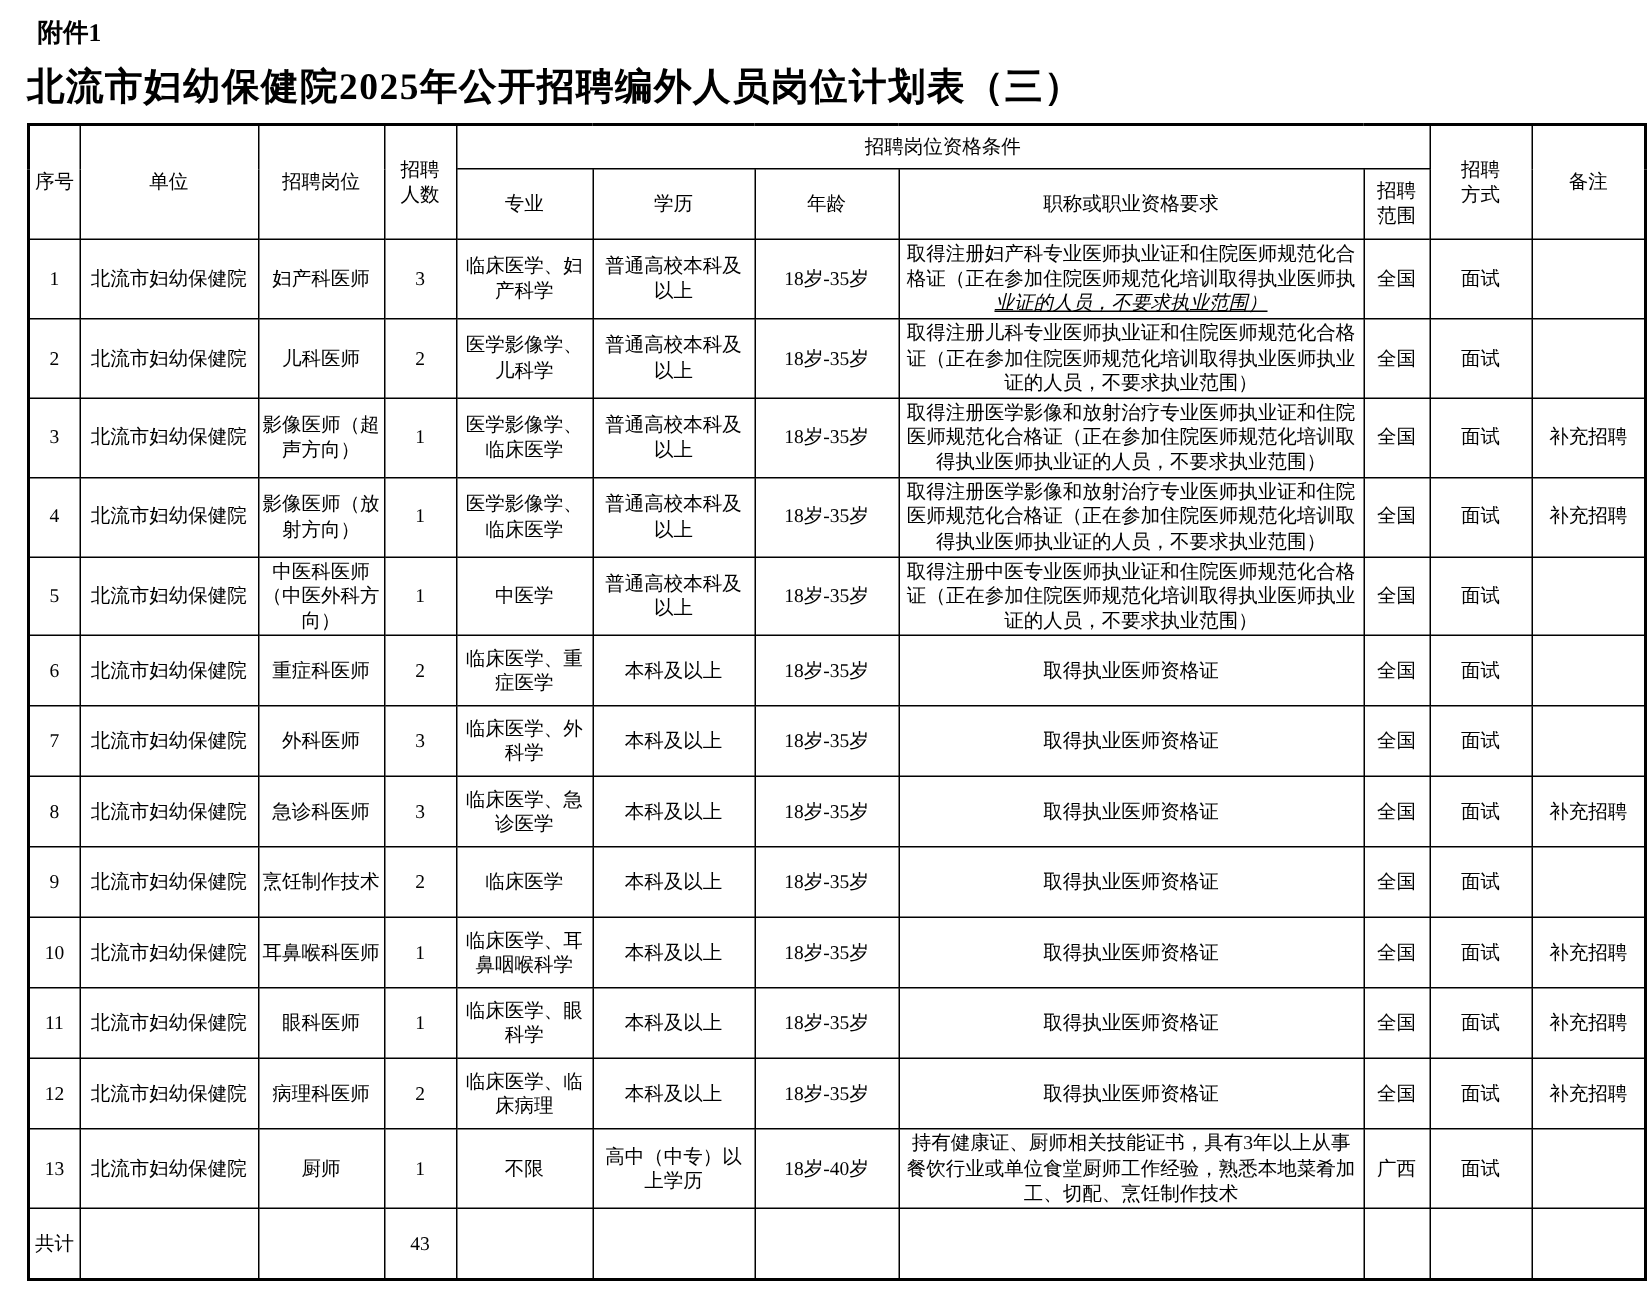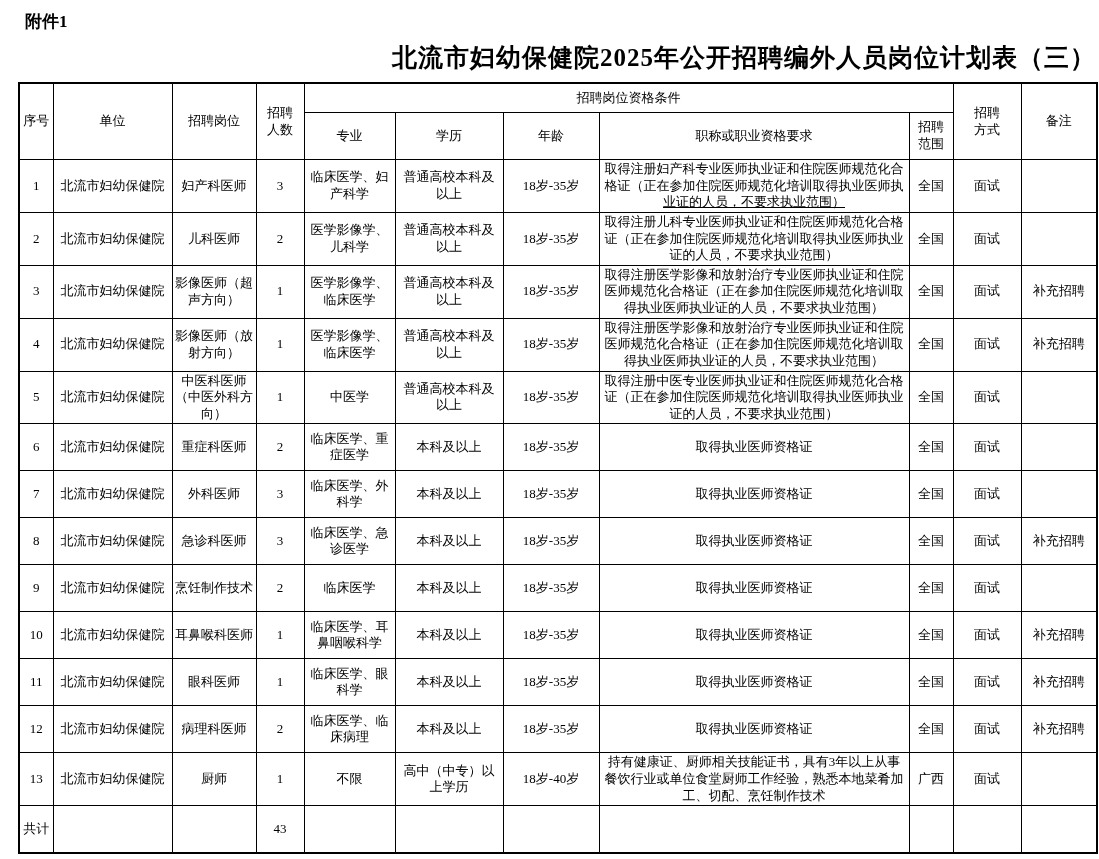--- a/index.html
+++ b/index.html
@@ -16,21 +16,21 @@
     box-sizing: border-box;
     padding: 8px 3px 14px 18px;
   }
   .attachment-label {
     font-weight: bold;
     font-size: 17px;
     margin: 2px 0 8px 7px;
   }
   .doc-title {
     width: 1078px;
-    text-align: right;
+    text-align: left;
     font-weight: bold;
     font-size: 25px;
     margin: 0 0 8px 0;
     letter-spacing: 1px;
     white-space: nowrap;
   }
   table.job-table {
     border-collapse: collapse;
     table-layout: fixed;
     width: 1078px;
@@ -47,21 +47,21 @@
     line-height: 1.28;
     word-break: break-all;
     overflow: hidden;
   }
   table.job-table th {
     white-space: pre-line;
   }
   thead tr.head-row-1 th { height: 26px; margin-top: 48px; }
   thead tr.head-row-2 th { height: 44px; }
   tbody td { height: 44px; }
-  td u { text-decoration: underline; }
+  td u { text-decoration: underline; font-style: italic; }
 </style>
 </head>
 <body>
 
 <div class="page">
   <div class="attachment-label">附件1</div>
   <div class="doc-title">北流市妇幼保健院2025年公开招聘编外人员岗位计划表（三）</div>
 
   <table class="job-table">
     <colgroup>

